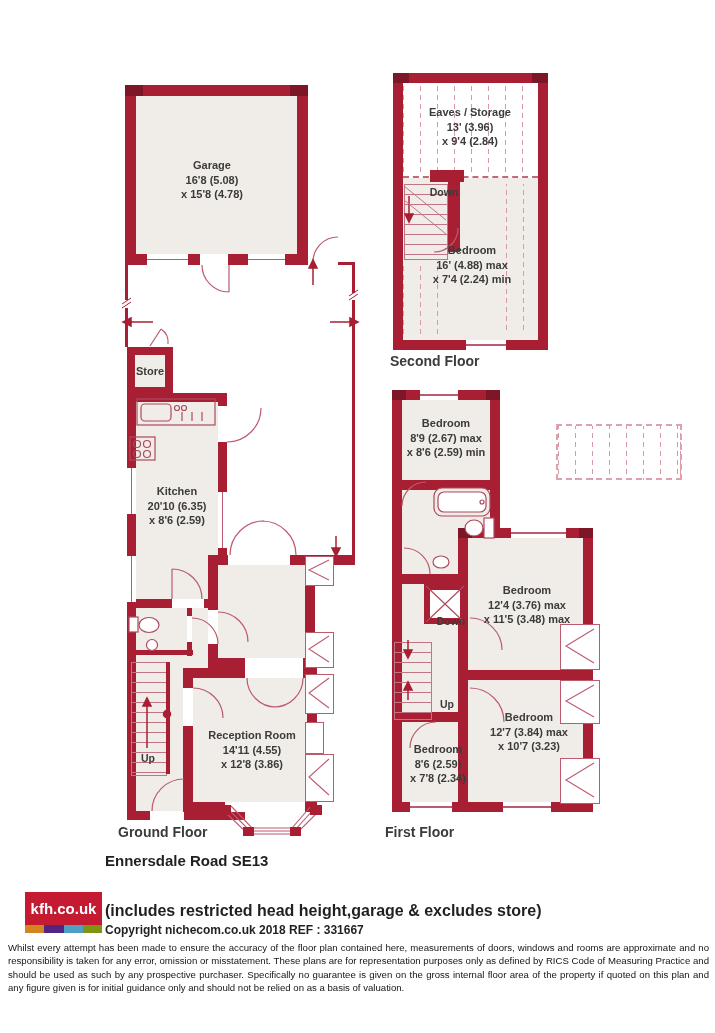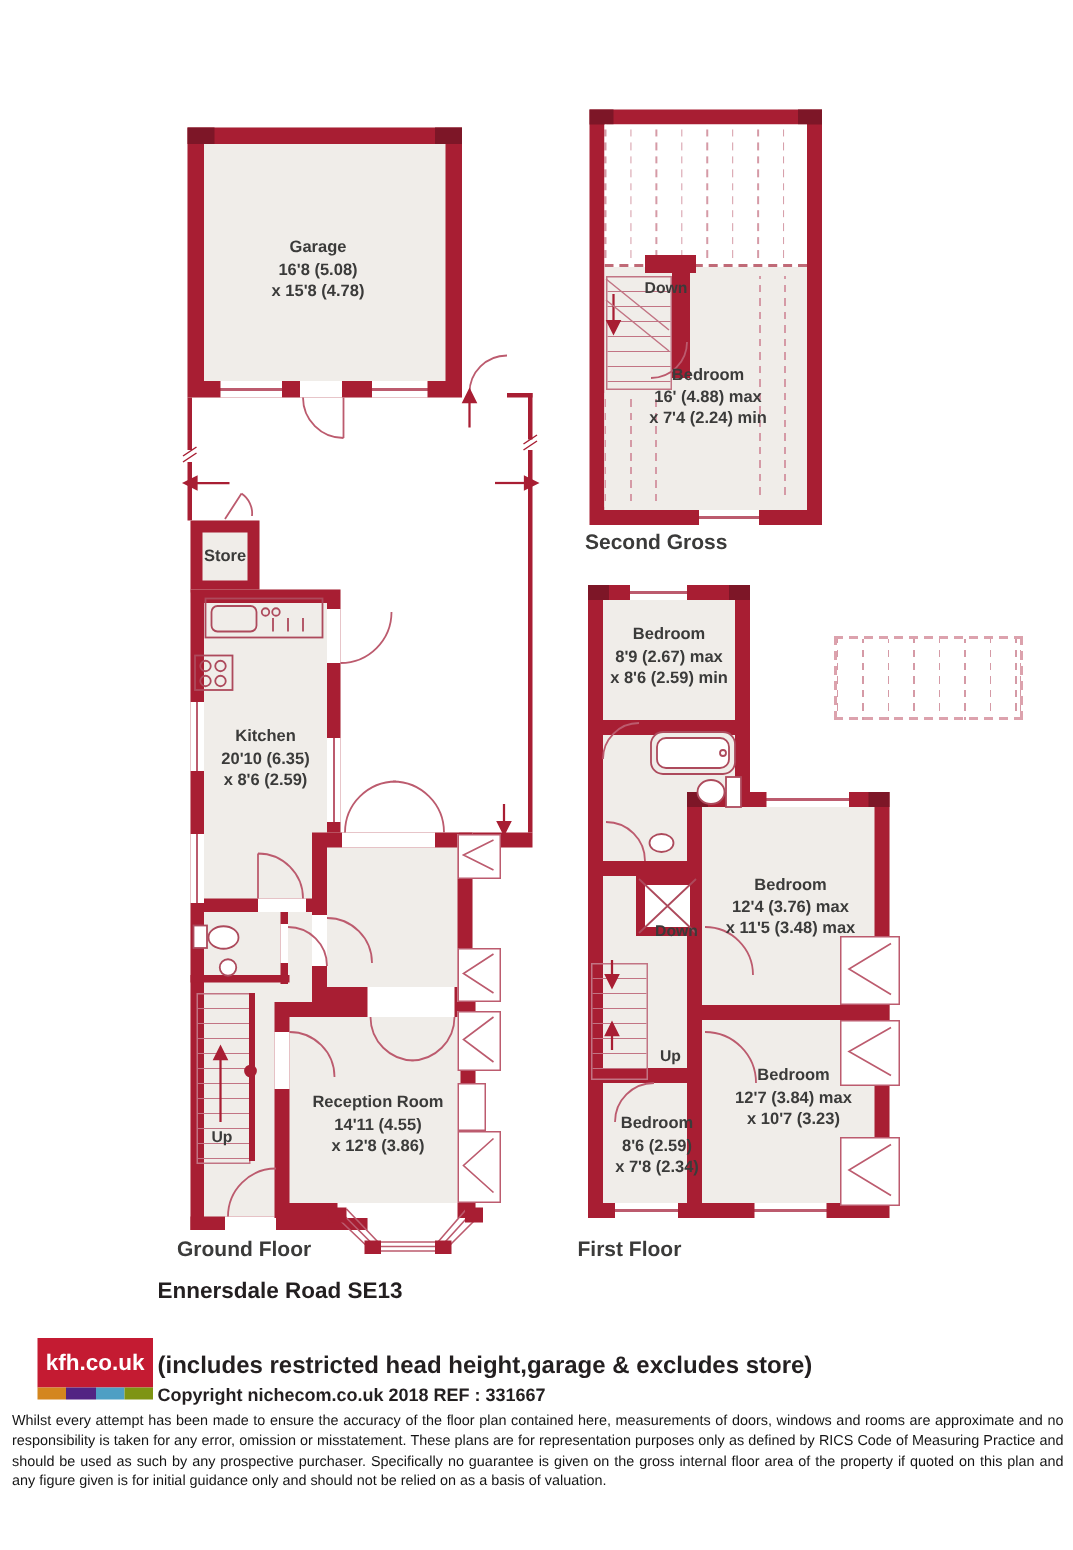--- a/index.html
+++ b/index.html
@@ -214,20 +214,23 @@
 x 15'8 (4.78)</div>
   <div class="label" style="left:150px;top:364px;">Store</div>
   <div class="label" style="left:177px;top:484px;">Kitchen
 20'10 (6.35)
 x 8'6 (2.59)</div>
   <div class="label" style="left:252px;top:728px;">Reception Room
 14'11 (4.55)
 x 12'8 (3.86)</div>
   <div class="label small" style="left:148px;top:752px;">Up</div>
 
+  <div class="label" style="left:470px;top:105px;">Eaves / Storage
+13' (3.96)
+x 9'4 (2.84)</div>
   <div class="label" style="left:472px;top:243px;">Bedroom
 16' (4.88) max
 x 7'4 (2.24) min</div>
   <div class="label small" style="left:444px;top:186px;">Down</div>
 
   <div class="label" style="left:446px;top:416px;">Bedroom
 8'9 (2.67) max
 x 8'6 (2.59) min</div>
   <div class="label" style="left:527px;top:583px;">Bedroom
 12'4 (3.76) max
@@ -236,21 +239,21 @@
 12'7 (3.84) max
 x 10'7 (3.23)</div>
   <div class="label" style="left:438px;top:742px;">Bedroom
 8'6 (2.59)
 x 7'8 (2.34)</div>
   <div class="label small" style="left:451px;top:615px;">Down</div>
   <div class="label small" style="left:447px;top:698px;">Up</div>
 
   <div class="floorlbl" style="left:118px;top:824px;">Ground Floor</div>
   <div class="floorlbl" style="left:385px;top:824px;">First Floor</div>
-  <div class="floorlbl" style="left:390px;top:353px;">Second Gross</div>
+  <div class="floorlbl" style="left:390px;top:353px;">Second Floor</div>
 
   <div class="logo" style="left:25px;top:892px;width:77px;height:33px;">kfh.co.uk</div>
   <div class="logostrip" style="left:25px;top:925px;width:77px;height:8px;">
     <div style="background:var(--logo-orange,#D4861E);"></div>
     <div style="background:var(--logo-purple,#522483);"></div>
     <div style="background:var(--logo-blue,#4E9FC4);"></div>
     <div style="background:var(--logo-green,#7E9413);"></div>
   </div>
   <div class="ftxt" style="left:105px;top:852px;font-size:15px;">Ennersdale Road  SE13</div>
   <div class="ftxt" style="left:105px;top:902px;font-size:16px;">(includes restricted head height,garage &amp; excludes store)</div>

